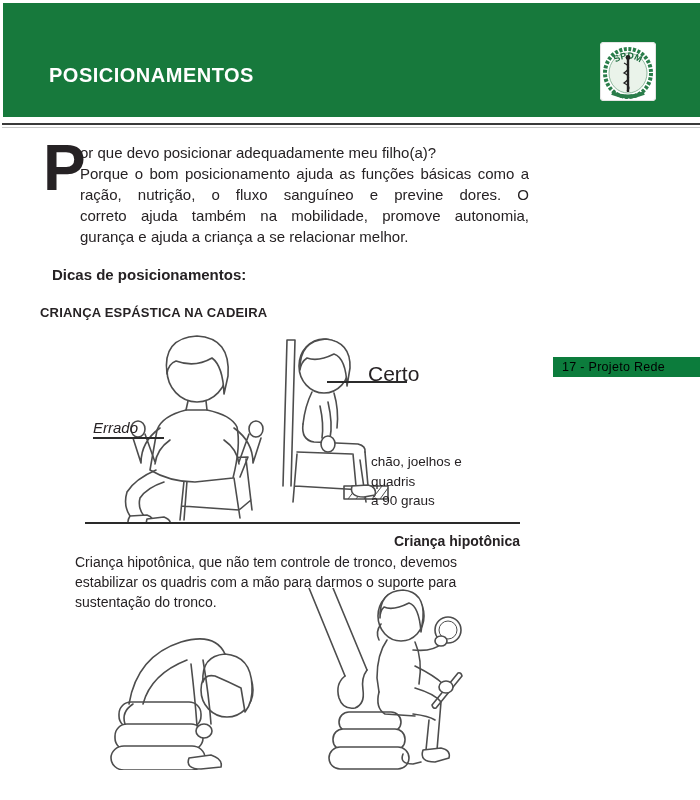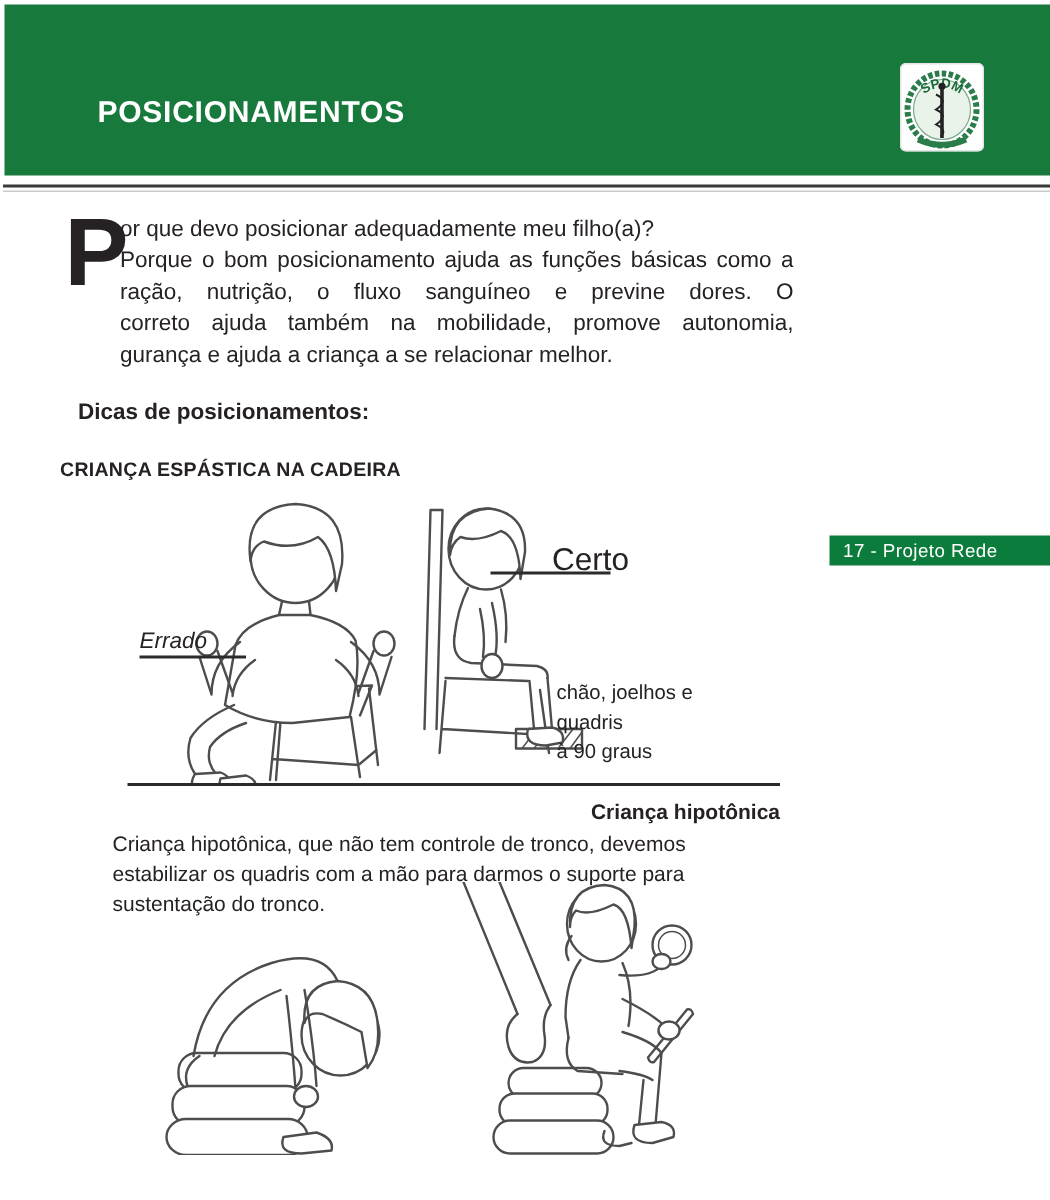--- a/index.html
+++ b/index.html
@@ -5,21 +5,21 @@
   * { margin:0; padding:0; box-sizing:border-box; }
   html,body { background:#ffffff; }
   #page {
     position:relative; width:700px; height:800px; background:#ffffff;
     font-family:"Liberation Sans", sans-serif; color:#262224; overflow:hidden;
   }
   .abs { position:absolute; }
 
   
   .header-band { left:3px; top:3px; width:697px; height:114px; background:#17793c; }
-  .header-title { left:49px; top:64px; font-size:20px; font-weight:700; color:#ffffff; letter-spacing:0.5px;margin-left:16px; }
+  .header-title { left:49px; top:64px; font-size:20px; font-weight:700; color:#ffffff; letter-spacing:0.5px; }
   .logo-box { left:600px; top:42px; width:56px; height:59px; background:#ffffff; border-radius:4px; box-shadow:0 0 0 1px #e4e4e4 inset; }
   .rule-dark { left:2px; top:123px; width:698px; height:2px; background:#3a3a3a; }
   .rule-light { left:2px; top:127px; width:698px; height:1px; background:#c9c9c9; }
 
   
   .intro { left:43px; top:142px; width:486px; font-size:15px; line-height:21px; }
   .dropcap { float:left; width:37px; height:85px; font-size:64px; line-height:52px; font-weight:700; color:#262224; }
   .iline { height:21px; overflow:hidden; }
   .jline { text-align:justify; }
   .jline::after { content:""; display:inline-block; width:100%; }
@@ -32,21 +32,21 @@
   .line-errado { left:93px; top:437px; width:71px; height:2px; background:#2b2b2b; }
   .label-certo { left:368px; top:362px; font-size:21px; }
   .line-certo { left:327px; top:381px; width:80px; height:2px; background:#2b2b2b; }
   .caption1 { left:371px; top:452px; width:130px; font-size:13.5px; line-height:19.5px; }
 
   .divider { left:85px; top:522px; width:435px; height:2px; background:#2a2a2a; }
   .sec2-title { left:85px; top:533px; width:435px; text-align:right; font-size:14px; font-weight:700; }
   .sec2-text { left:75px; top:552px; width:455px; text-align:left; font-size:14px; line-height:20px; }
 
   .side-tab { left:553px; top:357px; width:147px; height:20px; background:#0c7c3c; }
-  .side-tab-label { padding-left:9px; font-size:12.5px; line-height:20px; color:#ffffff; letter-spacing:0.3px; display:block; }
+  .side-tab-label { padding-left:9px; font-size:12.5px; line-height:20px; color:#000000; letter-spacing:0.3px; display:block; }
 
   svg .ln { fill:none; stroke:#4d4d4d; stroke-width:1.6; stroke-linecap:round; stroke-linejoin:round; }
   svg .fw { fill:#ffffff; stroke:#4d4d4d; stroke-width:1.6; stroke-linejoin:round; }
   svg .thin { fill:none; stroke:#4d4d4d; stroke-width:1; }
 </style>
 </head>
 <body>
 
 <div id="page">
 

